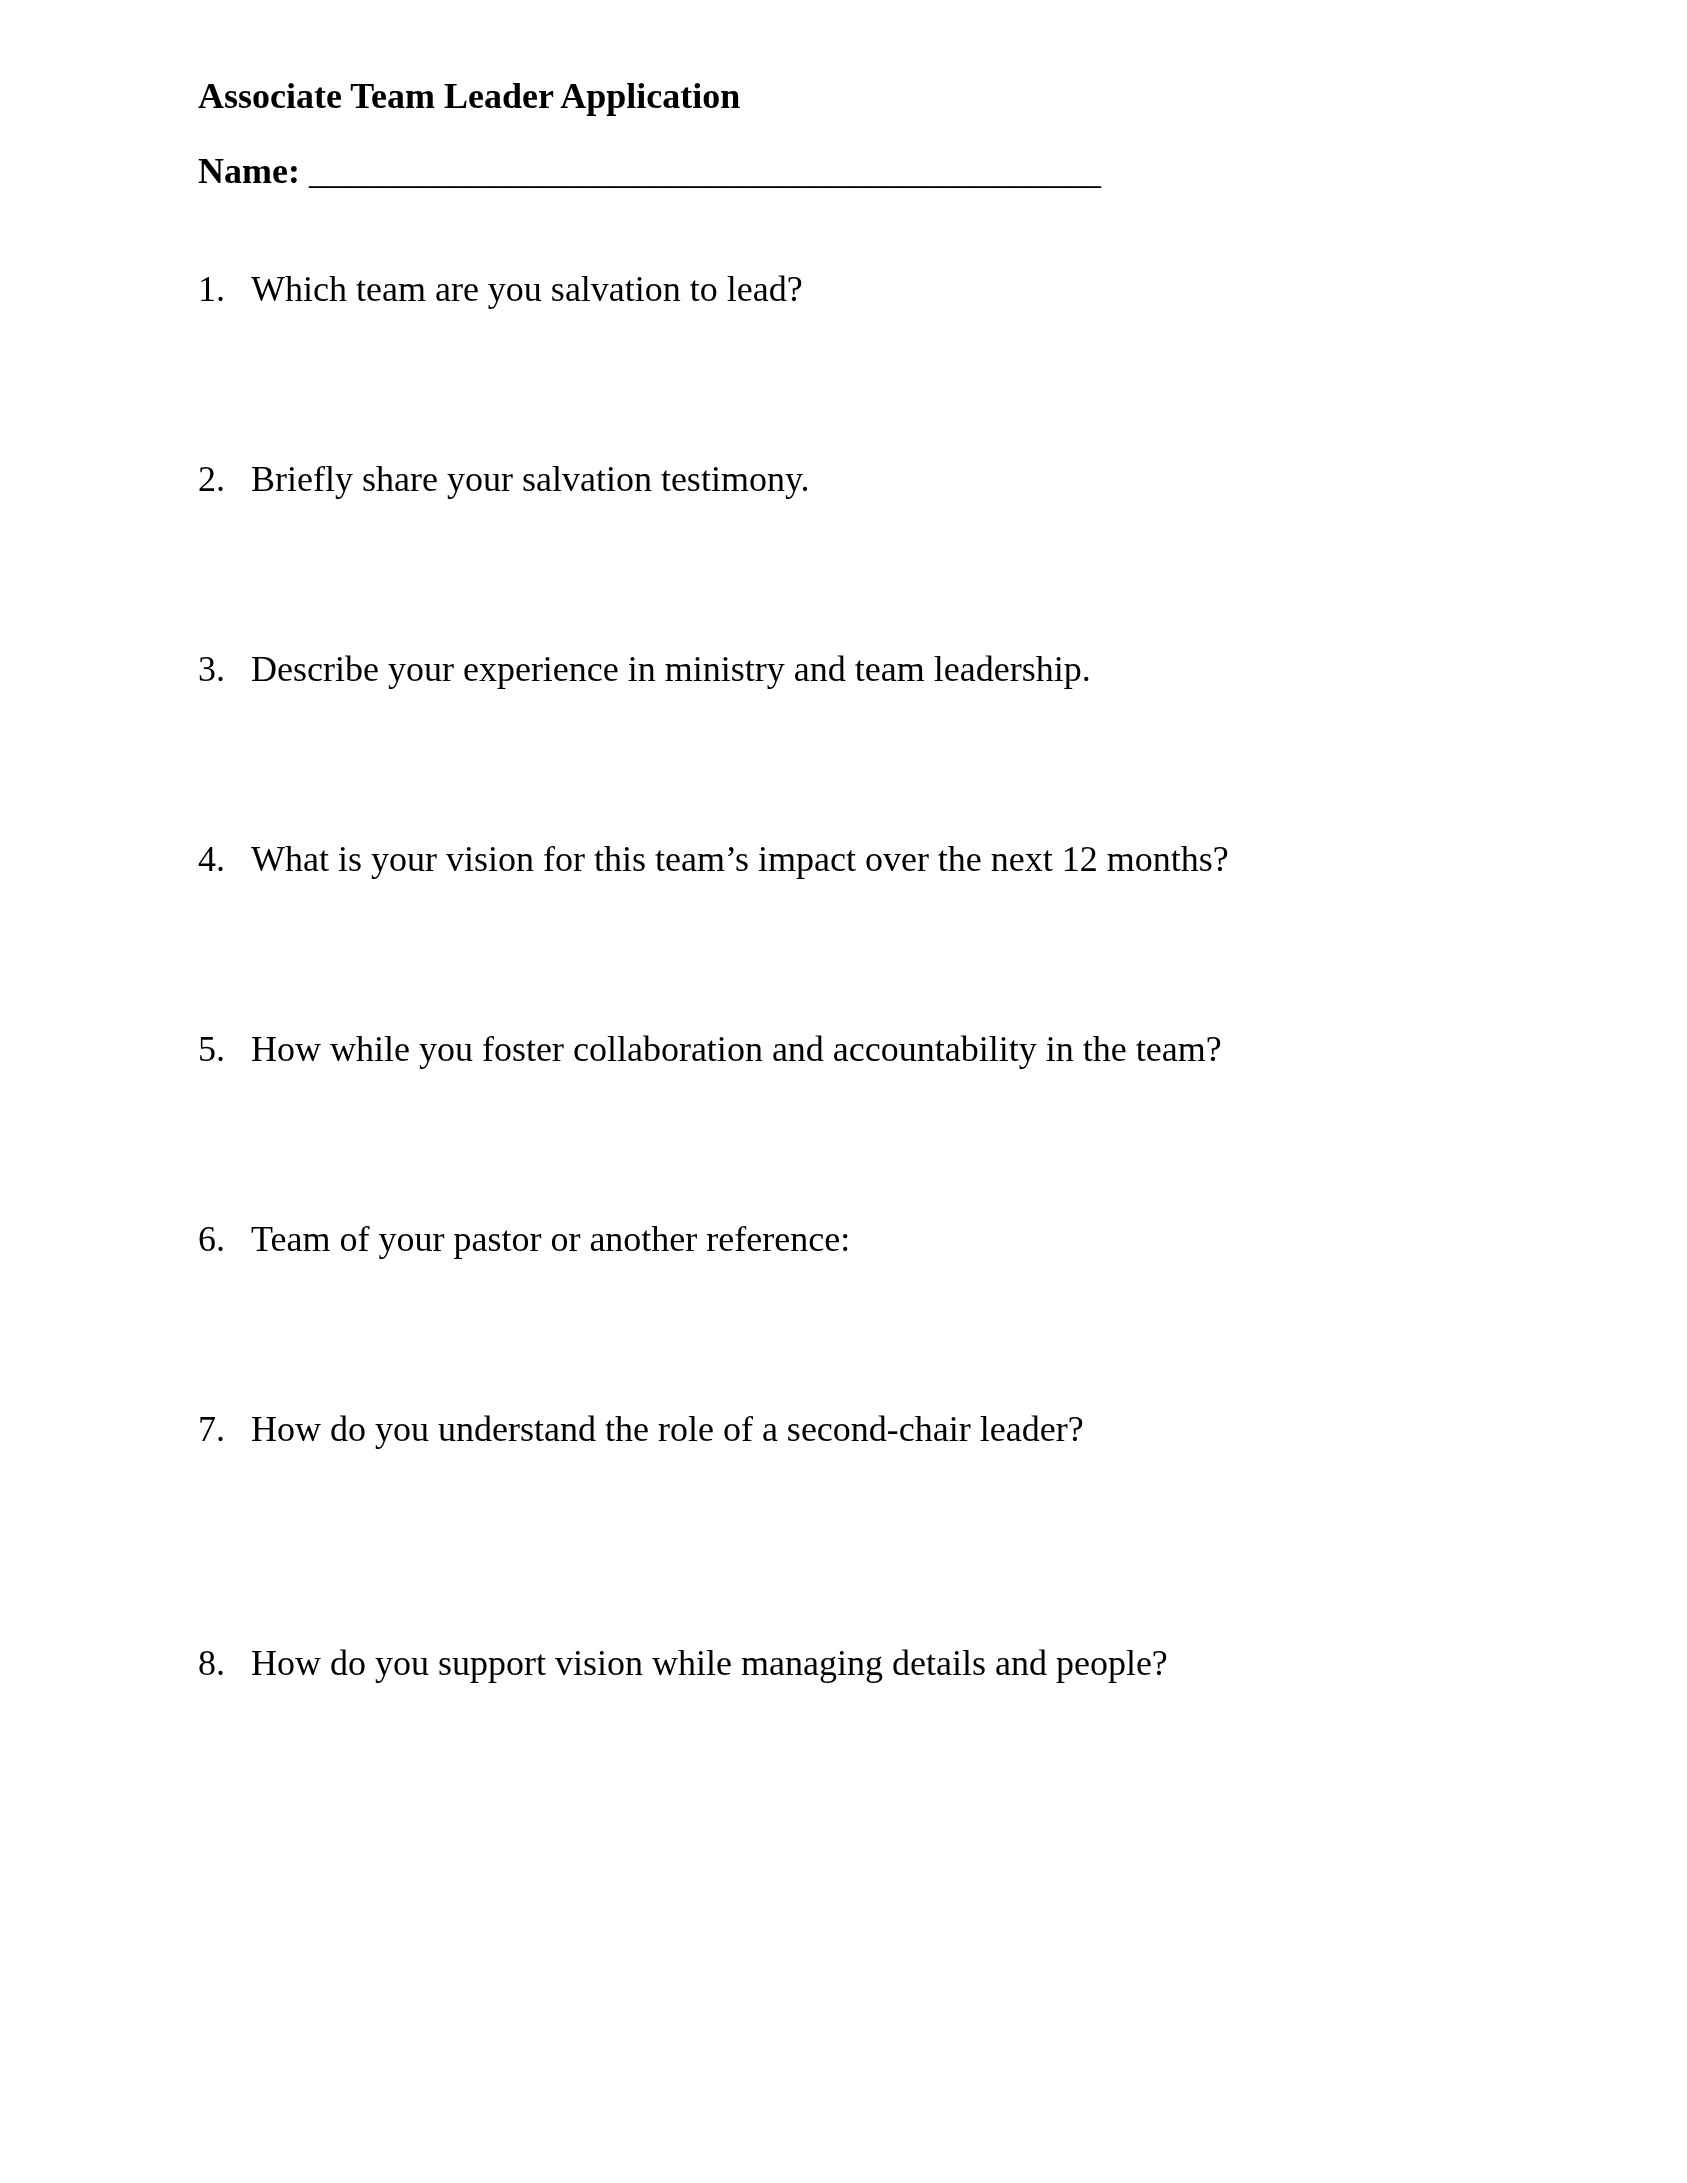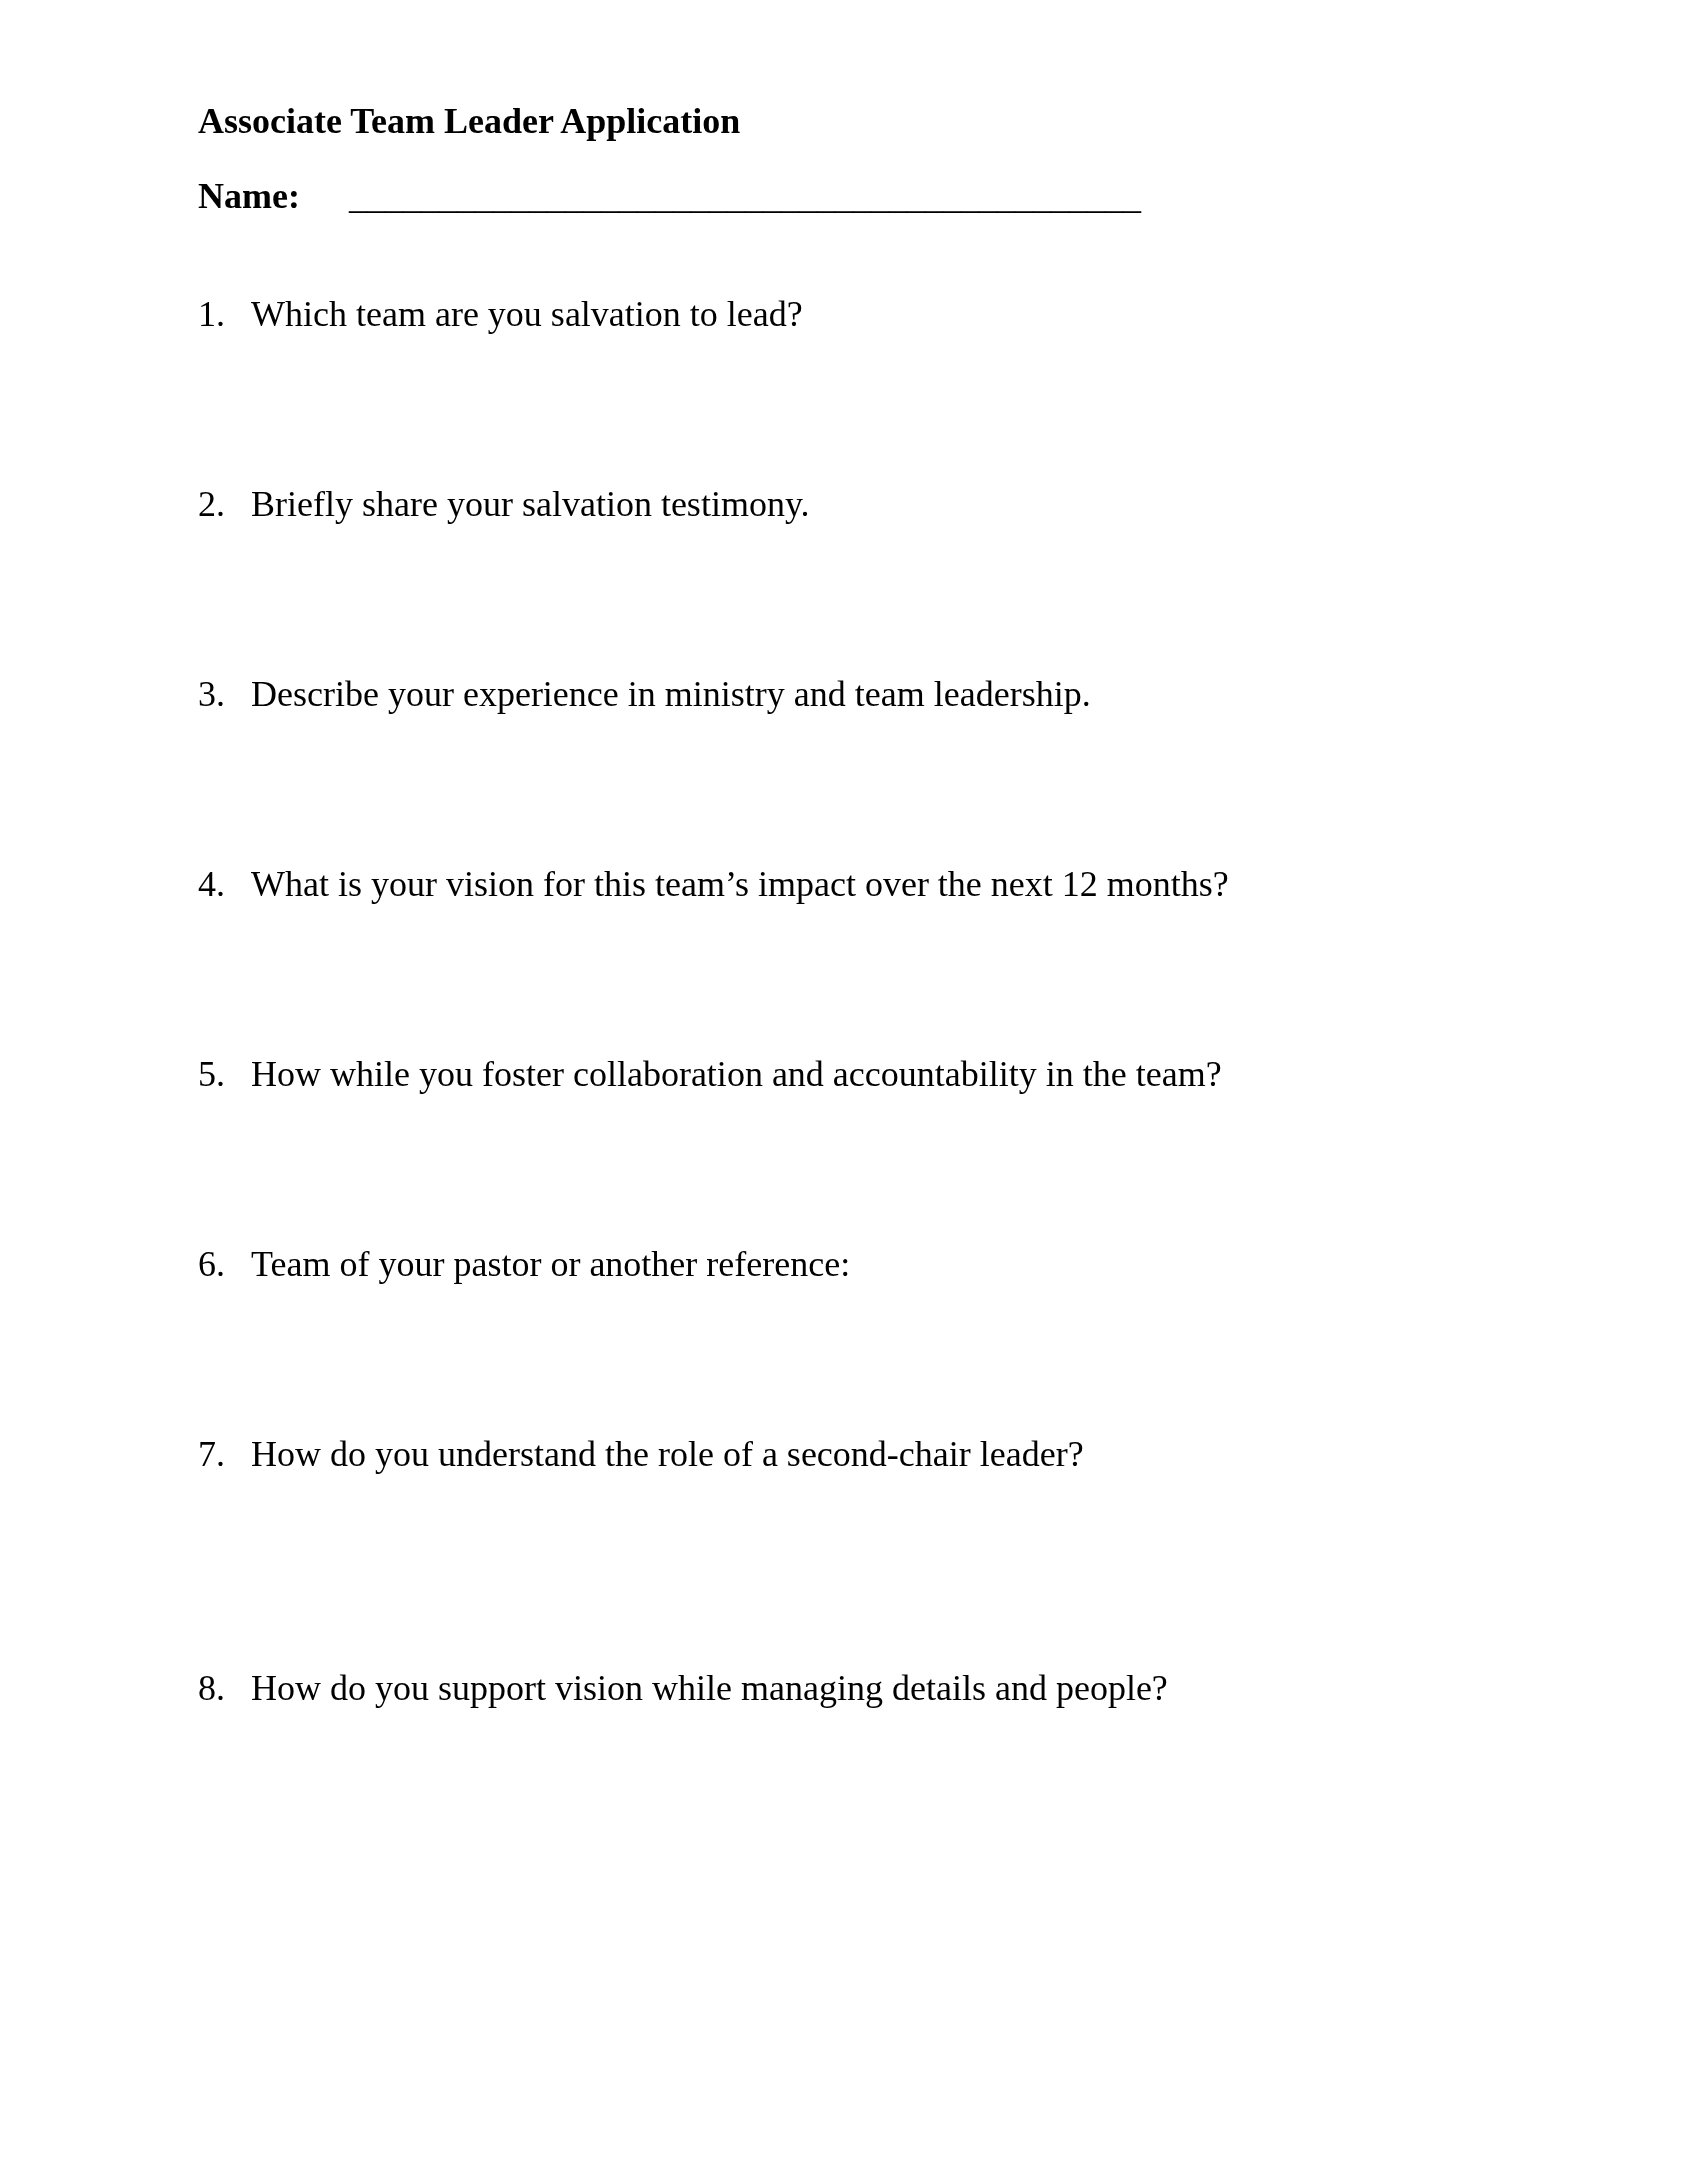--- a/index.html
+++ b/index.html
@@ -7,38 +7,38 @@
   body {
     width: 1687px;
     height: 2183px;
     font-family: "Liberation Serif", "DejaVu Serif", serif;
     color: #000000;
     overflow: hidden;
   }
   .page {
     width: 1687px;
     height: 2183px;
-    padding: 101px 198px 0 198px;
+    padding: 76px 198px 0 198px;
     background: #ffffff;
   }
   .doc-title {
     font-size: 36px;
     line-height: 41px;
     font-weight: bold;
     margin-bottom: 34px;
     white-space: nowrap;
   }
   .field-row {
     font-size: 36px;
     line-height: 41px;
     white-space: nowrap;
   }
   .field-row + .field-row { margin-top: 30px; }
   .field-label { font-weight: bold; }
-  .fill-line { font-weight: normal; letter-spacing: 0; margin-left: 40px; }
+  .fill-line { font-weight: normal; letter-spacing: 0; }
   .questions { margin-top: 77px; }
   .question {
     display: flex;
     align-items: baseline;
     font-size: 36px;
     line-height: 41px;
     margin-bottom: 149px;
     white-space: nowrap;
   }
   .question .q-num {

